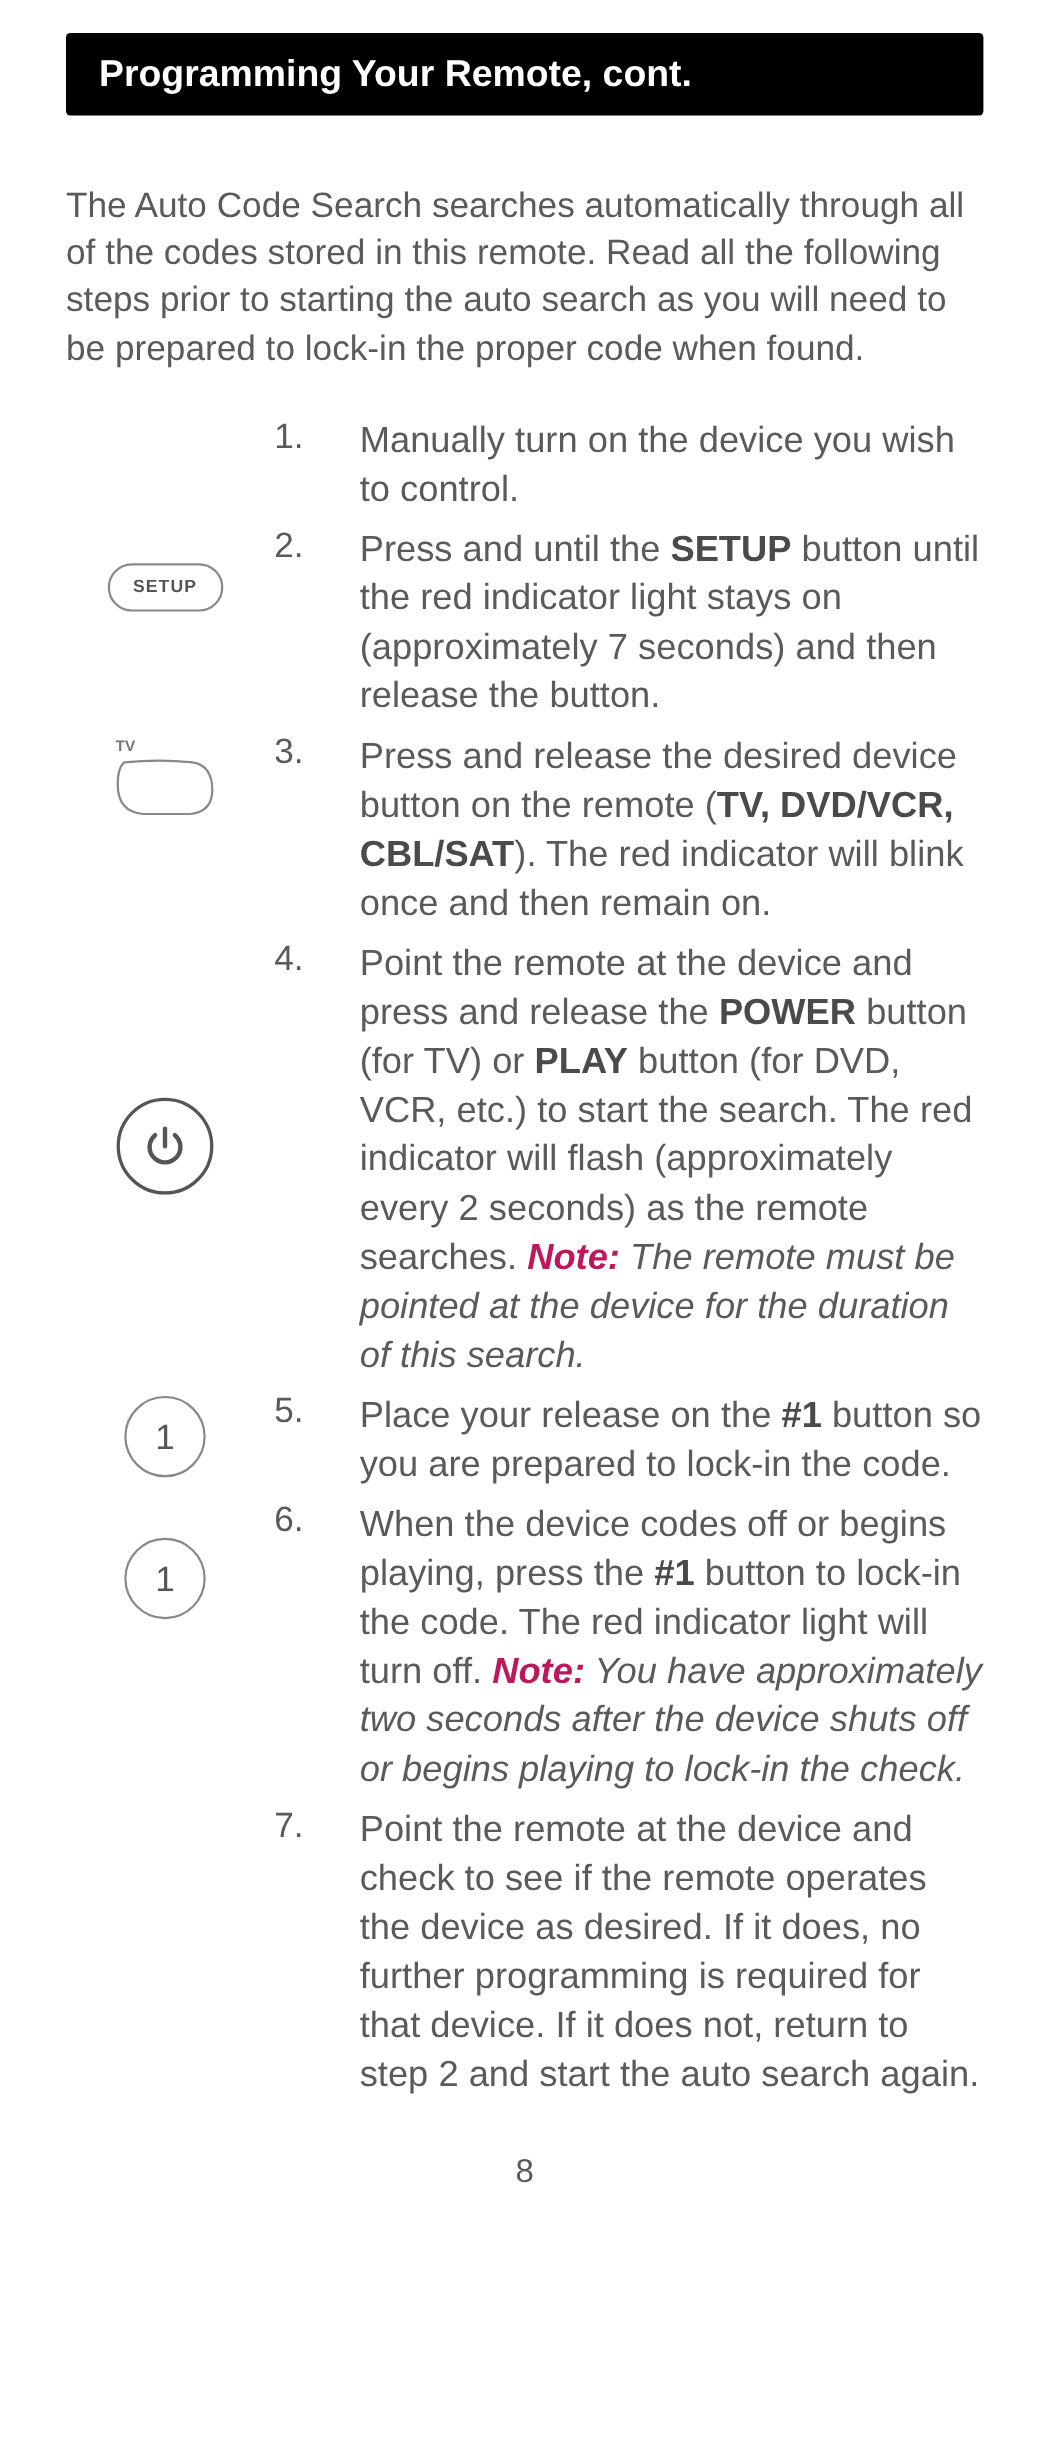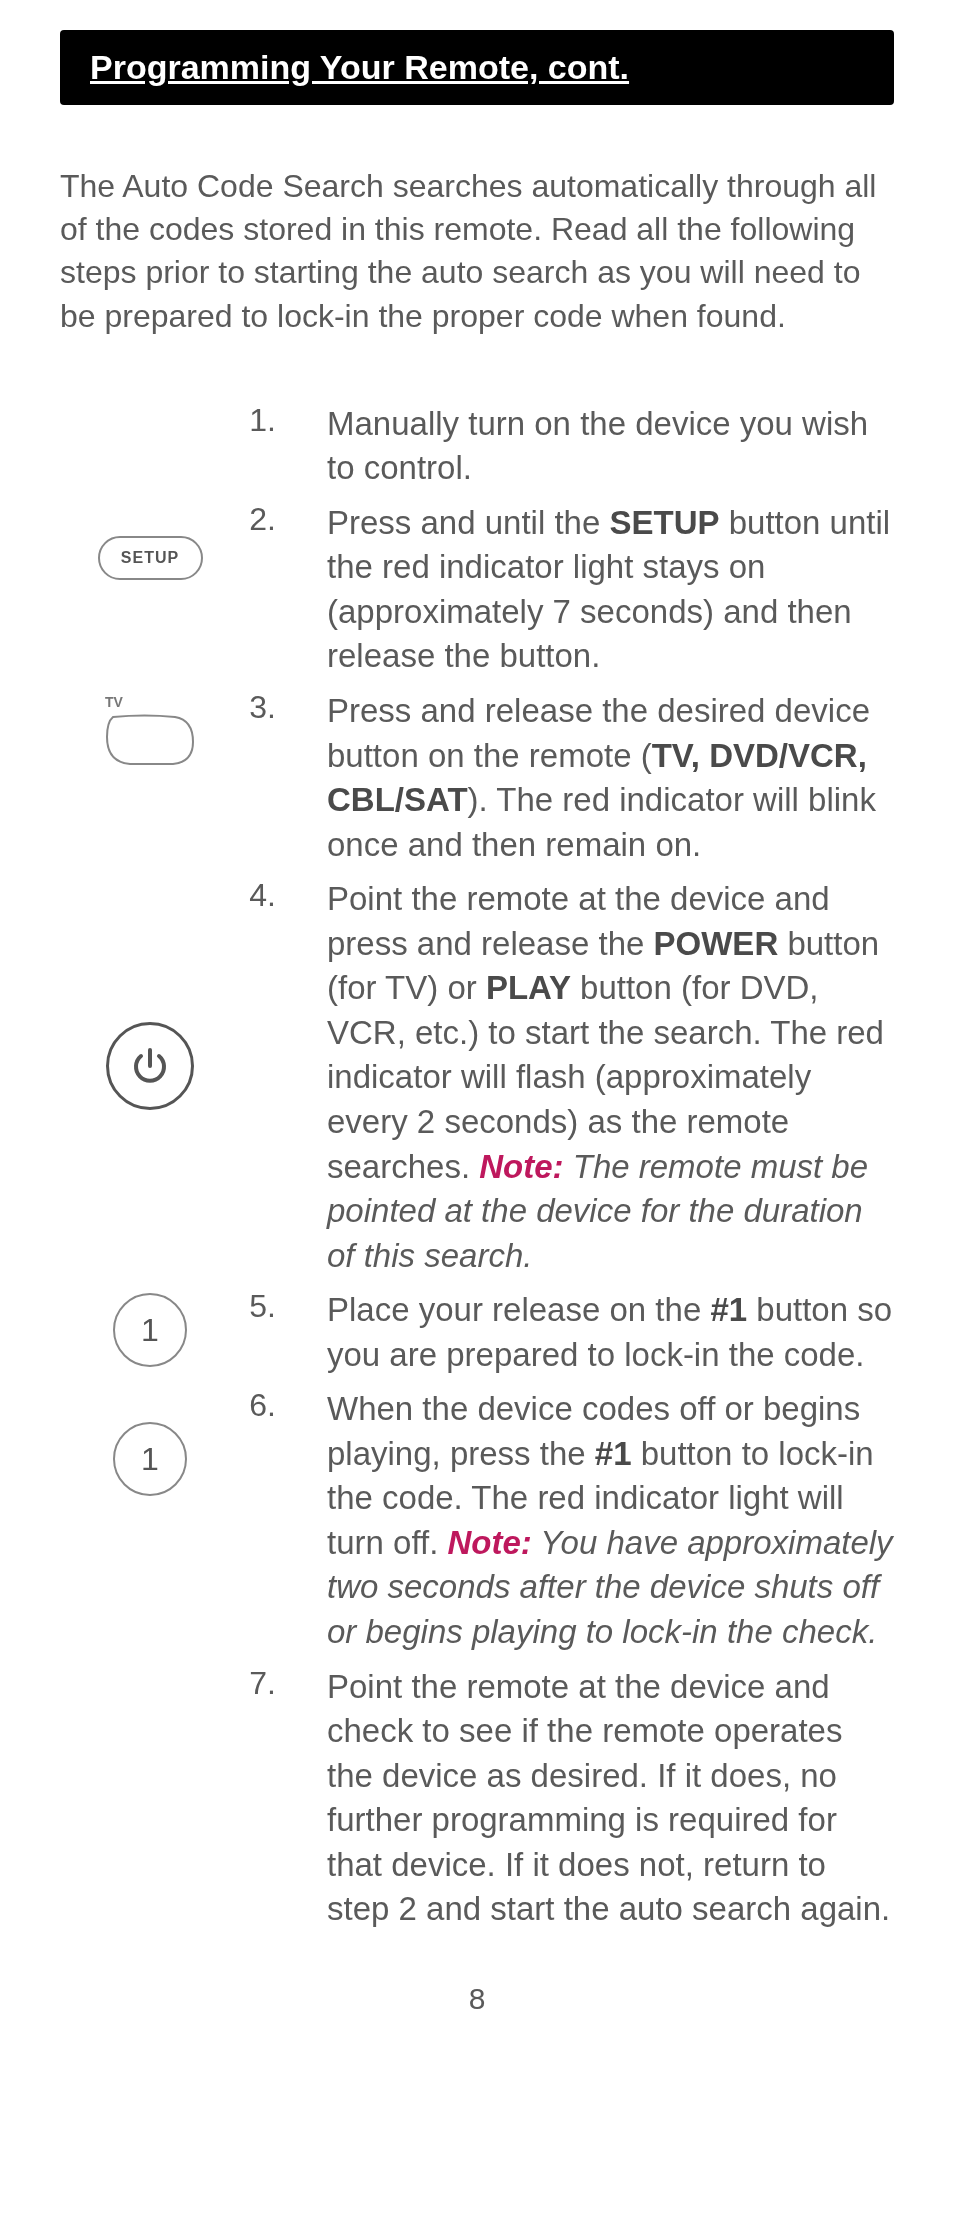--- a/index.html
+++ b/index.html
@@ -20,33 +20,32 @@
     .header-bar {
       background: #000;
       color: #fff;
       padding: 18px 30px;
       margin-bottom: 60px;
       border-radius: 4px;
     }
     .header-bar-text {
       font-size: 34px;
       font-weight: 600;
-      text-decoration: underline;
     }
     .section-title {
       font-size: 36px;
       font-weight: 600;
       color: #4a4a4a;
       margin-bottom: 8px;
     }
     .intro-text {
       font-size: 32px;
       line-height: 1.35;
       color: #5a5a5a;
-      margin-bottom: 64px;
+      margin-bottom: 40px;
     }
     .steps-container {
       display: flex;
       flex-direction: column;
       gap: 10px;
     }
     .step-row {
       display: flex;
       align-items: flex-start;
     }

